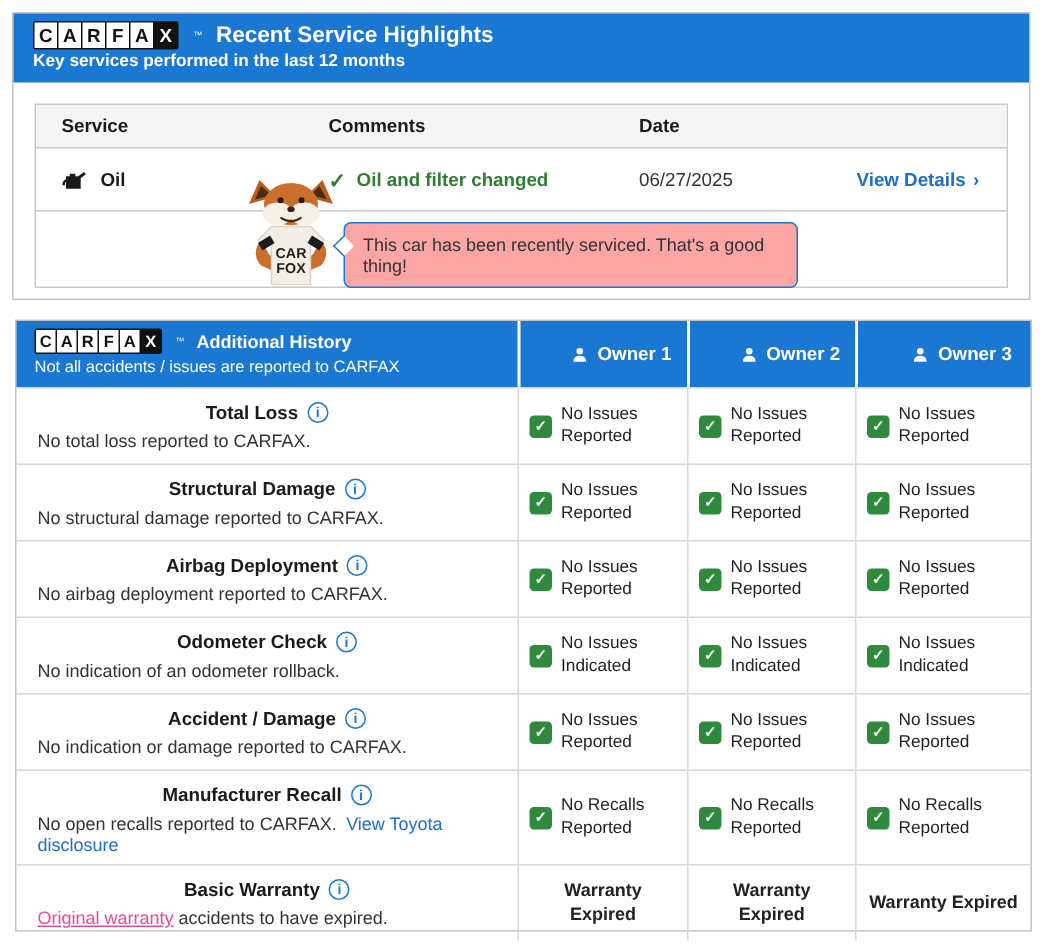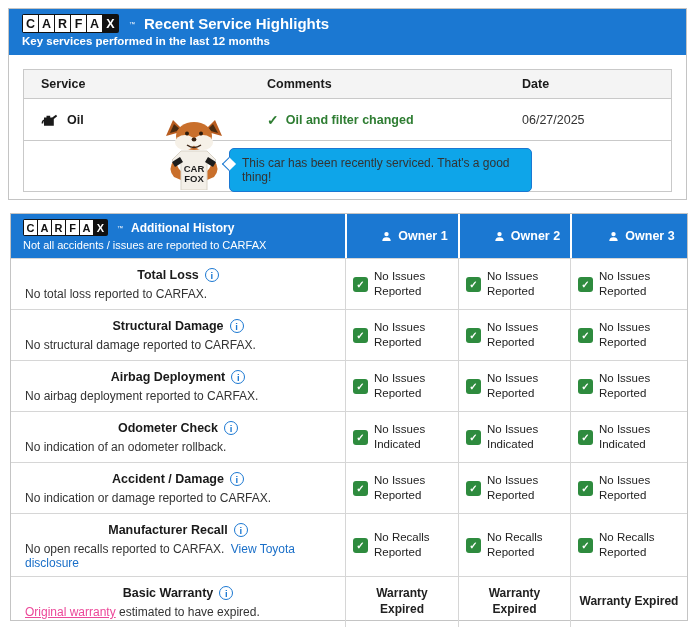--- a/index.html
+++ b/index.html
@@ -16,34 +16,34 @@
   .cfx.small .cell { width:13px; height:15px; font-size:11px; }
 
   
   .card1 { position:absolute; left:8px; top:8px; width:679px; height:192px; border:1px solid #c4c4c4; background:#fff; }
   .hdr1 { height:46px; background:#1b78d2; color:#fff; padding:5px 13px 4px; }
   .hdr1-line1 { display:flex; align-items:center; gap:9px; }
   .hdr1-title { font-size:15px; font-weight:bold; }
   .hdr1-sub { font-size:11.5px; font-weight:bold; margin-top:2px; }
   .body1 { position:relative; padding:14px; }
   .stable { border:1px solid #c9c9c9; width:649px; }
-  .srow { display:grid; grid-template-columns:195px 207px 145px 1fr; align-items:center;gap:48px; }
+  .srow { display:grid; grid-template-columns:195px 207px 145px 1fr; align-items:center; }
   .srow.head { height:29px; background:#f4f4f4; border-bottom:1px solid #c9c9c9; font-size:12.5px; font-weight:bold; color:#1a1a1a; }
   .srow.head .c1 { padding-left:17px; }
   .srow.oil { height:42px; border-bottom:1px solid #c9c9c9; font-size:12.5px; }
   .svc { display:flex; align-items:center; gap:9px; padding-left:17px; font-weight:bold; color:#1a1a1a; }
   .cmt { display:flex; align-items:center; gap:7px; color:#2e7d32; font-weight:bold; }
   .cmt .tick { font-size:14px; }
   .dt { color:#333; }
   .act { text-align:left; padding-right:14px; }
   .vd { color:#1a6fc8; font-weight:bold; font-size:12.5px; text-decoration:none; cursor:pointer; }
   .vd .chev { font-weight:bold; margin-left:5px; }
   .foxrow { position:relative; height:50px; }
   .fox { position:absolute; left:137px; bottom:1px; z-index:2; }
-  .bubble { position:absolute; left:205px; top:7px; width:303px; background:#0ea5e9; border:1.5px solid #1b78d2;
+  .bubble { position:absolute; left:205px; top:7px; width:303px; background:#fca5a5; border:1.5px solid #1b78d2;
             border-radius:5px; padding:7px 12px; font-size:12px; color:#333; }
   .bubble::before { content:""; position:absolute; left:-6px; top:10px; width:9px; height:9px; background:#fff;
             border-left:1.5px solid #1b78d2; border-bottom:1.5px solid #1b78d2; transform:rotate(45deg); }
 
   
   .card2 { position:absolute; left:10px; top:213px; width:678px; height:408px; border:1px solid #c4c4c4; background:#fff; }
   .hrow { display:grid; grid-template-columns:334px 113px 112px 1fr; }
   .hrow.hhdr { height:44px; background:#1b78d2; color:#fff; }
   .hhdr-main { padding:5px 12px 4px; }
   .hhdr-line1 { display:flex; align-items:center; gap:8px; }
@@ -317,21 +317,21 @@
       </div>
     </div>
 
     <div class="hrow body">
       <div class="hlabel">
         <div class="htitle-line">
           <span class="htitle">Basic Warranty</span>
           <span class="info-icon">i</span>
         </div>
         <div class="hdesc">
-          <a class="link-underline">Original warranty</a><span> estimated to have expired.</span>
+          <a class="link-underline">Original warranty</a><span> accidents to have expired.</span>
         </div>
       </div>
       <div class="hcell warranty">
         <span>Warranty Expired</span>
       </div>
       <div class="hcell warranty">
         <span>Warranty Expired</span>
       </div>
       <div class="hcell warranty">
         <span>Warranty Expired</span>

